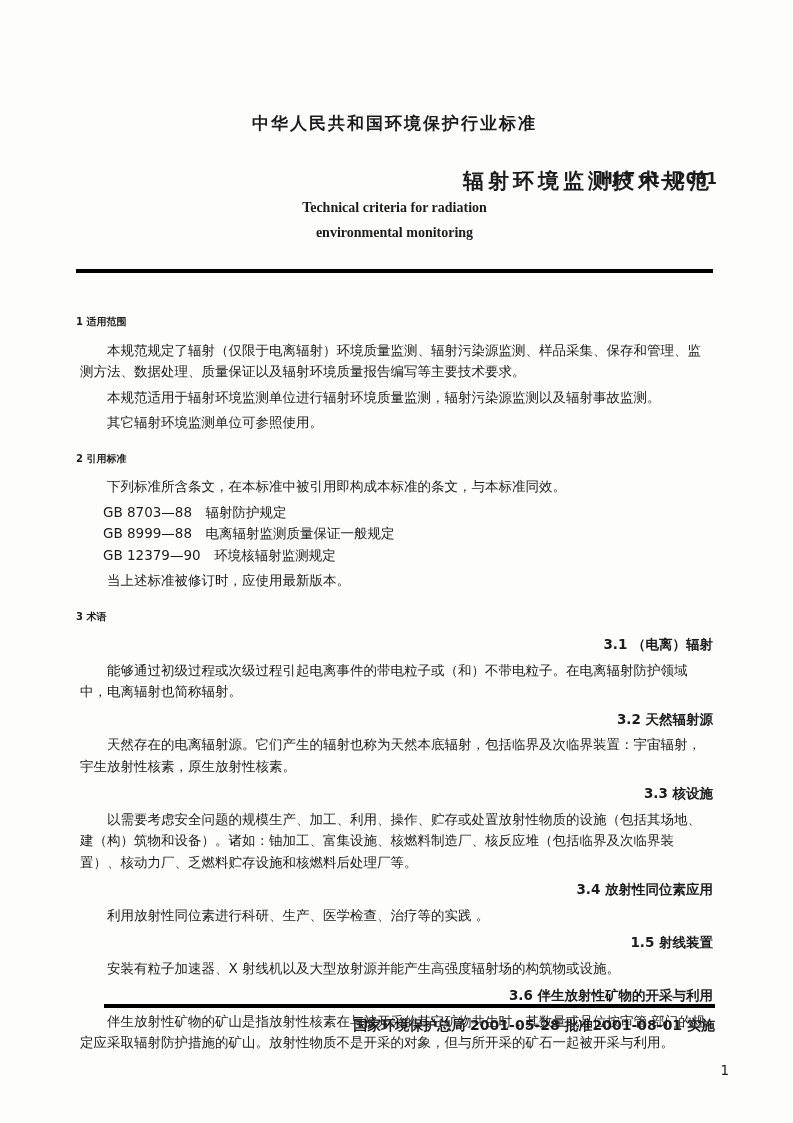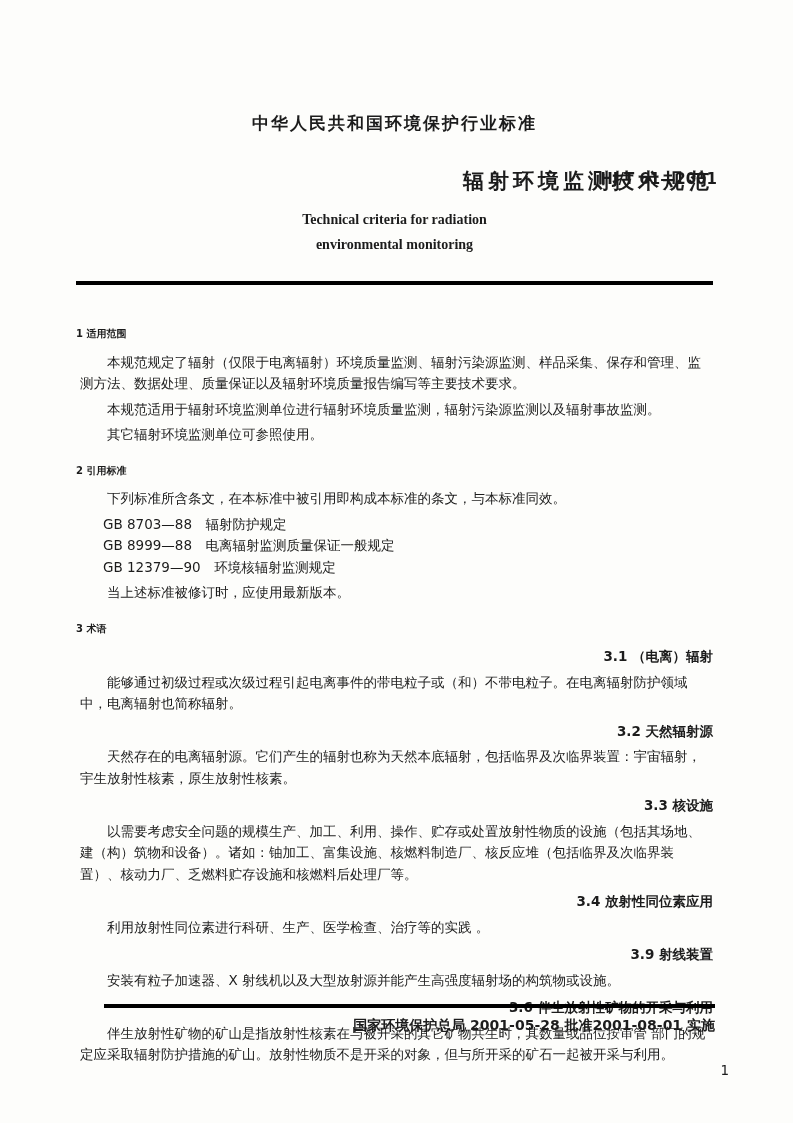--- a/index.html
+++ b/index.html
@@ -11,21 +11,21 @@
     position: relative;
     overflow: hidden;
   }
   .page { position: absolute; inset: 0; padding: 112px 80px 0 76px; box-sizing: border-box; }
 
   
   .standard-type { text-align: center; font-size: 17px; font-weight: bold; letter-spacing: 2px; }
   .title-row { position: relative; margin-top: 32px; text-align: right; }
   .doc-title { display: inline-block; margin: 0; font-size: 21px; font-weight: bold; letter-spacing: 4px; }
   .standard-number { position: absolute; right: -4px; top: 3px; font-size: 15px; font-weight: bold; }
-  .english-title { margin-top: 12px; text-align: center; font-family: "Liberation Serif", "DejaVu Serif", serif; font-weight: bold; font-size: 14px; line-height: 25px; }
+  .english-title { text-align: center; font-family: "Liberation Serif", "DejaVu Serif", serif; font-weight: bold; font-size: 14px; line-height: 25px; }
   .header-rule { margin: 24px 0 0 0; border: none; border-top: 4px solid #000; height: 0; }
 
   
   .doc-body { margin-top: 38px; font-size: 13.5px; line-height: 21.5px; }
   .sec-heading { font-size: 10px; font-weight: bold; margin: 14px 0 7px 0; }
   .para { text-indent: 2em; margin: 4px; }
   .std-line { padding-left: 2em; }
   .term { margin-top: 2px; }
   .term-heading { font-weight: bold; font-size: 13.5px; margin: 6px 0 2px 0; text-align: right; }
 
@@ -104,21 +104,21 @@
       <div class="term">
         <div class="term-heading">
           <span>3.4</span>
           <span>放射性同位素应用</span>
         </div>
         <p class="para">利用放射性同位素进行科研、生产、医学检查、治疗等的实践 。</p>
       </div>
 
       <div class="term">
         <div class="term-heading">
-          <span>3.9</span>
+          <span>1.5</span>
           <span>射线装置</span>
         </div>
         <p class="para">安装有粒子加速器、X 射线机以及大型放射源并能产生高强度辐射场的构筑物或设施。</p>
       </div>
 
       <div class="term">
         <div class="term-heading">
           <span>3.6</span>
           <span>伴生放射性矿物的开采与利用</span>
         </div>

